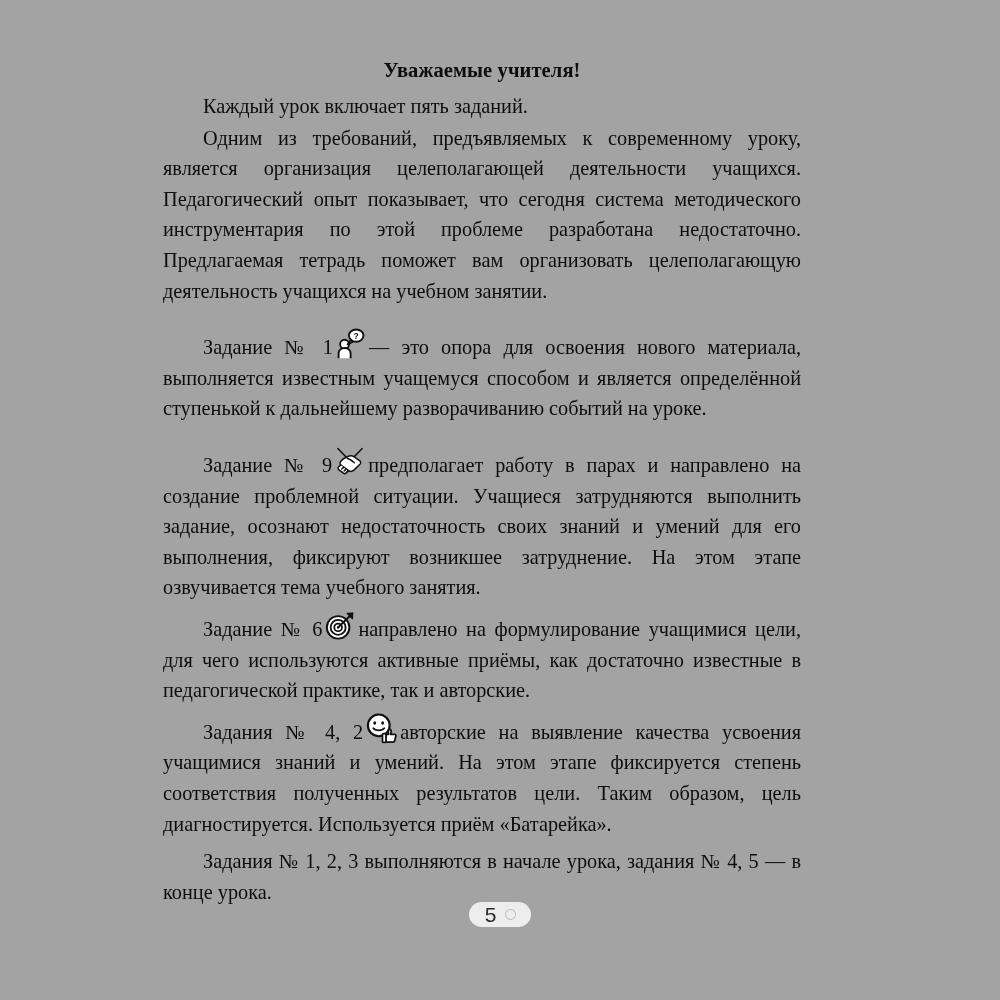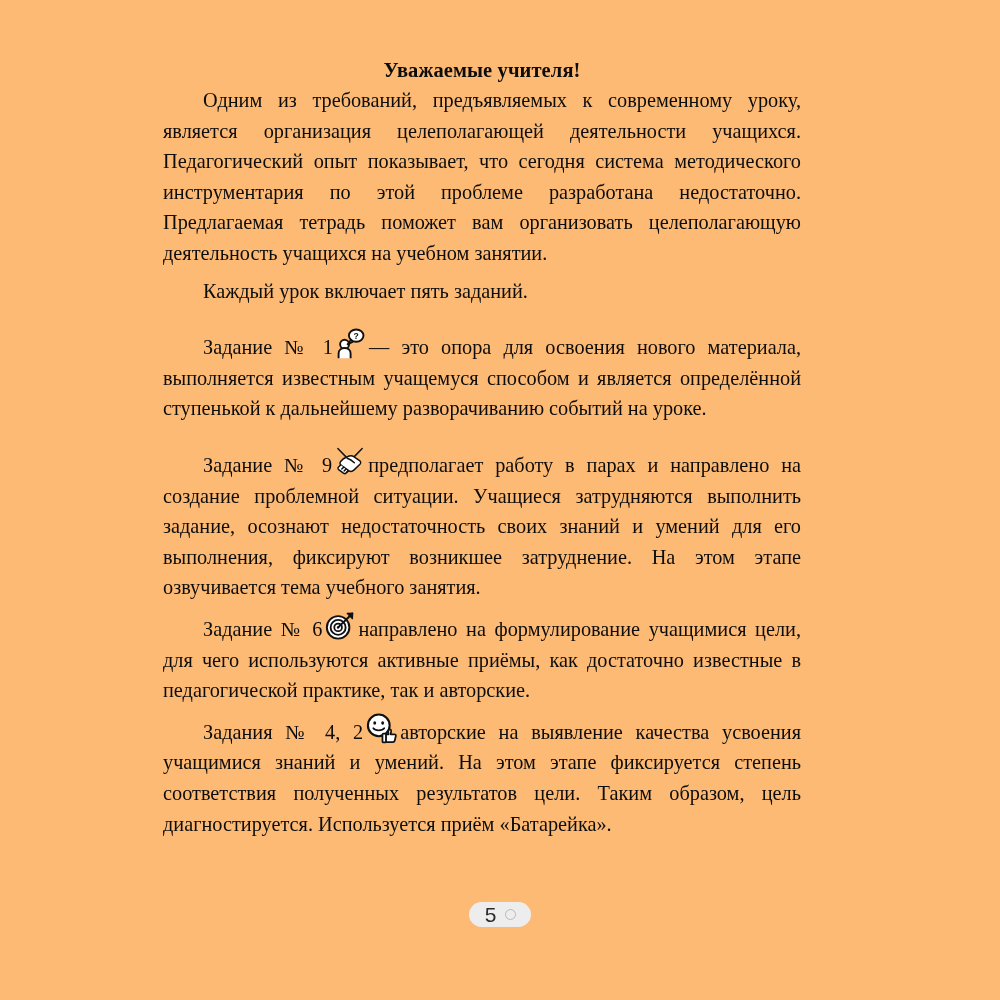--- a/index.html
+++ b/index.html
@@ -88,29 +88,29 @@
     width: 11px;
     height: 11px;
     border: 1.4px solid #b9b9b9;
     border-radius: 50%;
     box-sizing: border-box;
   }
 </style>
 </head>
 <body>
 
-<div id="page" style="background: #fdba74; color: rgb(13, 13, 13);">
+<div id="page" style="background: #a3a3a3; color: rgb(13, 13, 13);">
 
   <div id="content">
 
     <h1 class="doc-title">Уважаемые учителя!</h1>
 
+    <p class="para gap-sm">Каждый урок включает пять заданий.</p>
+
     <p class="para gap-xs">Одним из требований, предъявляемых к современному уроку, является организация целеполагающей деятельности учащихся. Педагогический опыт показывает, что сегодня система методического инструментария по этой проблеме разработана недостаточно. Предлагаемая тетрадь поможет вам организовать целеполагающую деятельность учащихся на учебном занятии.</p>
-
-    <p class="para gap-sm">Каждый урок включает пять заданий.</p>
 
     <p class="para gap-lg"><span>Задание № 1</span><span class="icon-inline"><svg width="30" height="31" viewBox="0 0 30 31" fill="none" xmlns="http://www.w3.org/2000/svg">
           <ellipse cx="8.6" cy="16.3" rx="4.5" ry="4.5" stroke="#111" stroke-width="1.9" fill="#fff"></ellipse>
           <path d="M2.6 30.2 V25.6 C2.6 22.3 5.3 20.0 8.6 20.0 C11.9 20.0 14.6 22.3 14.6 25.6 V30.2" stroke="#111" stroke-width="1.9" fill="#fff" stroke-linejoin="round"></path>
           <ellipse cx="20.2" cy="7.6" rx="7.3" ry="6.1" stroke="#111" stroke-width="1.9" fill="#fff"></ellipse>
           <path d="M15.0 11.8 L11.6 16.4 L16.5 13.9 Z" stroke="#111" stroke-width="1.8" fill="#fff" stroke-linejoin="round"></path>
           <text x="20.2" y="11.1" font-family="Liberation Sans, sans-serif" font-size="8.6" font-weight="700" fill="#111" text-anchor="middle">?</text>
         </svg></span><span>— это опора для освоения нового материала, выполняется известным учащемуся способом и является определённой ступенькой к дальнейшему разворачиванию событий на уроке.</span></p>
 
     <p class="para gap-lg"><span>Задание № 9</span><span class="icon-inline"><svg width="30" height="31" viewBox="0 0 32 32" fill="none" xmlns="http://www.w3.org/2000/svg">
@@ -137,20 +137,21 @@
 
     <p class="para gap-sm"><span>Задания № 4, 2</span><span class="icon-inline"><svg width="31" height="31" viewBox="0 0 32 32" fill="none" xmlns="http://www.w3.org/2000/svg">
           <circle cx="13.2" cy="12.8" r="11.2" stroke="#111" stroke-width="2.2" fill="#fff"></circle>
           <ellipse cx="9.0" cy="10.2" rx="1.5" ry="1.8" fill="#111"></ellipse>
           <ellipse cx="17.2" cy="10.2" rx="1.5" ry="1.8" fill="#111"></ellipse>
           <path d="M7.6 15.8 C9.4 18.6 16.8 18.6 18.8 15.8" stroke="#111" stroke-width="1.9" stroke-linecap="round" fill="none"></path>
           <path d="M20.4 30.0 L20.4 22.0 L23.2 22.0 C23.2 19.6 22.4 18.6 23.6 17.4 C24.5 16.5 26.0 17.0 26.0 18.6 C26.0 19.8 25.4 21.0 25.4 22.0 L29.4 22.0 C30.4 22.0 31.0 22.8 30.8 23.8 L29.6 28.6 C29.4 29.5 28.7 30.0 27.8 30.0 Z" stroke="#111" stroke-width="1.8" fill="#fff" stroke-linejoin="round"></path>
           <rect x="17.0" y="21.4" width="3.6" height="9.0" rx="1.1" stroke="#111" stroke-width="1.8" fill="#fff"></rect>
         </svg></span><span>авторские на выявление качества усвоения учащимися знаний и умений. На этом этапе фиксируется степень соответствия полученных результатов цели. Таким образом, цель диагностируется. Используется приём «Батарейка».</span></p>
 
+    <p class="para gap-sm">Задания № 1, 2, 3 выполняются в начале урока, задания № 4, 5 — в конце урока.</p>
 
   </div>
 
   <div id="page-footer">
     <div class="page-pill" style="background: rgb(237, 237, 237);">
       <span class="page-pill-number">5</span>
       <span class="page-pill-dot" style="border-color: rgb(185, 185, 185);"></span>
     </div>
   </div>
 

